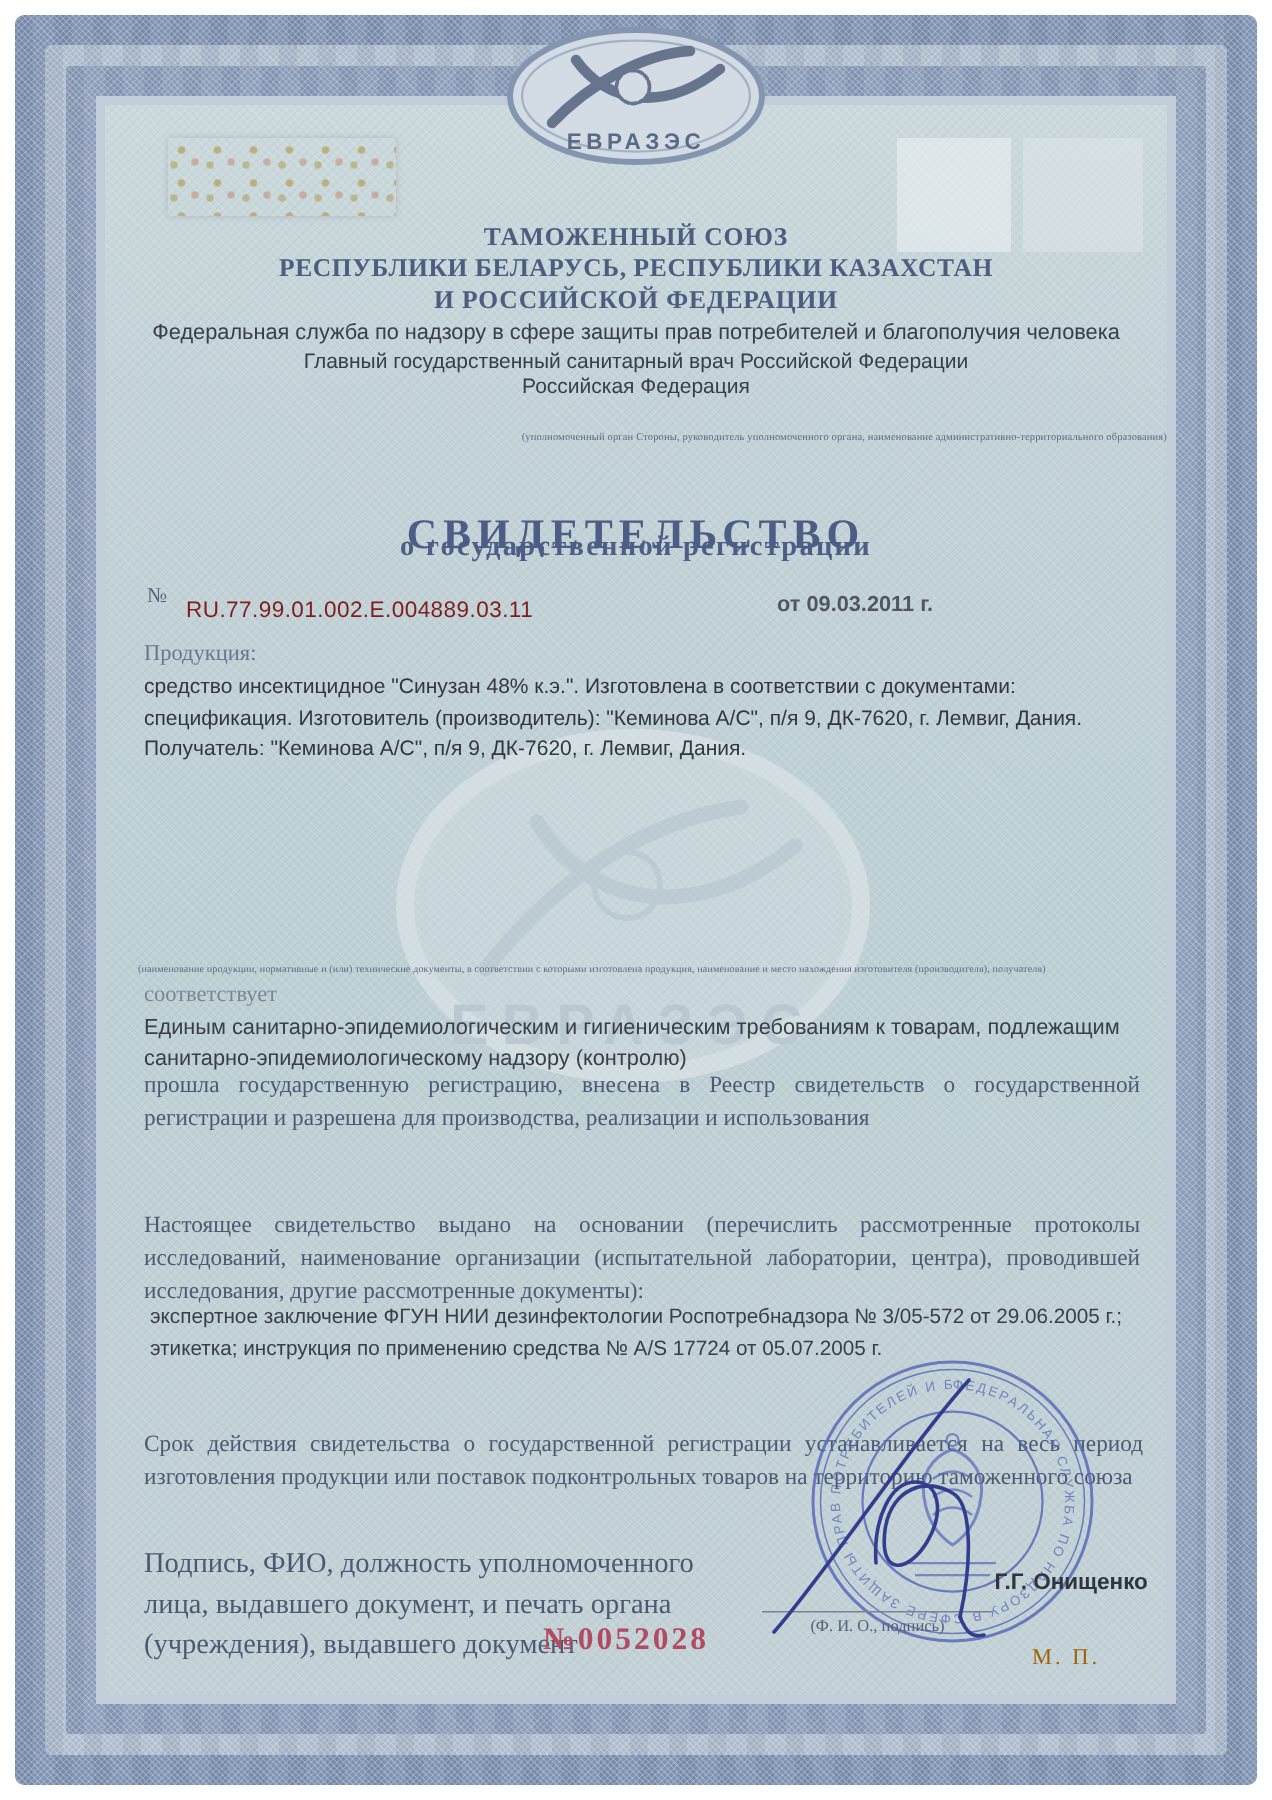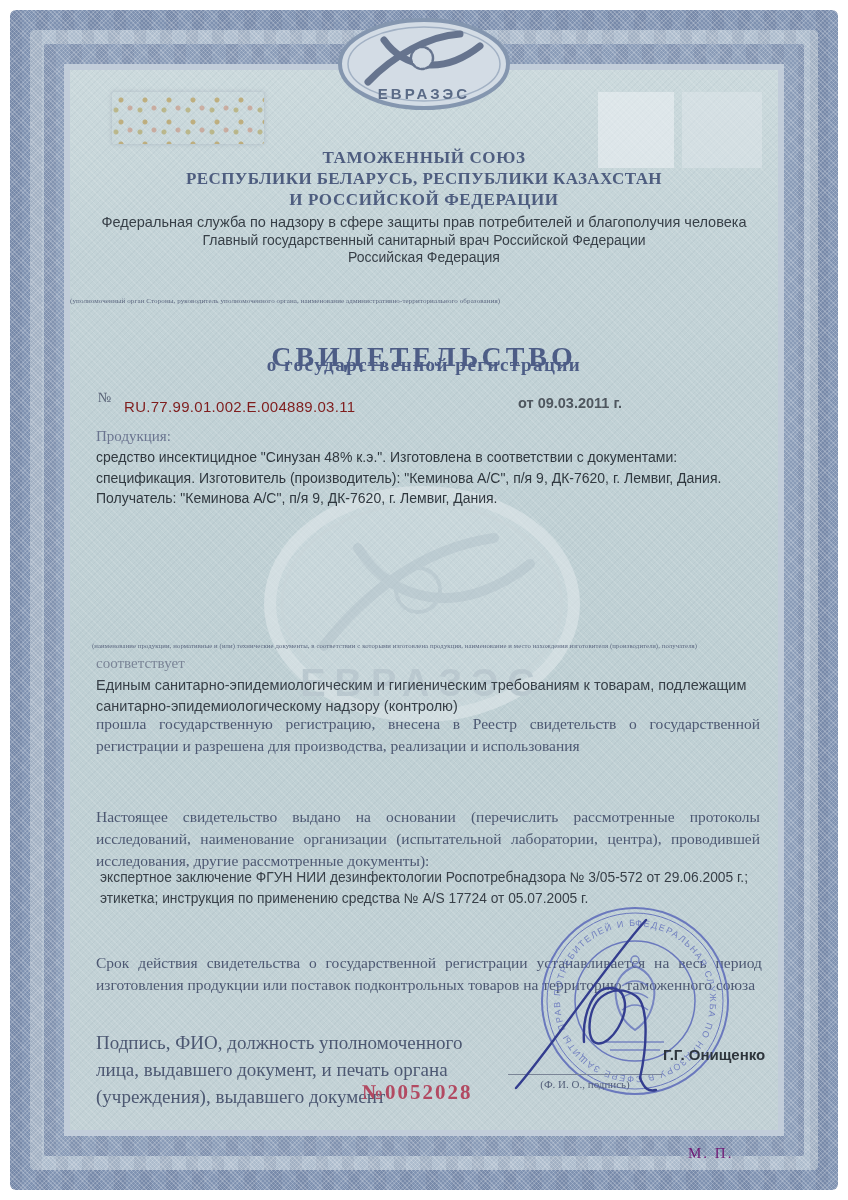--- a/index.html
+++ b/index.html
@@ -28,21 +28,21 @@
   .formTxt{font-family:"Liberation Serif",serif;color:#4d5872;}
   .note{font-family:"Liberation Serif",serif;color:#5d6880;font-size:7px;letter-spacing:.1px;white-space:nowrap;}
   h1,h2,p{margin:0;}
   
   .hl1{top:148px;font-size:17px;letter-spacing:.6px;}
   .hl2{top:169px;font-size:17px;letter-spacing:.4px;}
   .hl3{top:190px;font-size:17px;letter-spacing:.6px;}
   .hl4{top:214px;font-size:14.5px;}
   .hl5{top:232px;font-size:14px;}
   .hl6{top:249px;font-size:14px;}
-  .hnote{top:297px;text-align:left;}
+  .hnote{top:287px;text-align:right;}
   .titleMain{top:314px;font-size:28px;letter-spacing:4px;color:#4d5d86;margin-top:27px;}
   .titleSub{top:354px;font-size:19px;letter-spacing:1.5px;color:#4d5d86;}
   
   .numLabel{left:98px;top:390px;font-size:14px;color:#5a6478;}
   .numValue{left:124px;top:398px;font-size:15px;color:#7f1d1d;letter-spacing:.3px;}
   .numDate{left:518px;top:395px;font-size:14.5px;color:#4f575f;font-weight:bold;}
   
   .prodLabel{left:96px;top:428px;font-size:15px;color:#6b7590;}
   .prodText{left:96px;top:447px;width:664px;font-size:14px;line-height:1.48;color:#30383f;}
   .prodNote{left:92px;top:642px;transform:scale(.96);transform-origin:left top;}
@@ -53,21 +53,21 @@
   .regInstr{left:96px;top:767px;width:672px;font-size:14px;}
   .basisLabel{left:96px;top:806px;width:664px;font-size:15.5px;line-height:1.42;text-align:justify;}
   .basisText{left:100px;top:868px;width:668px;font-size:13.8px;line-height:1.5;}
   .validity{left:96px;top:952px;width:666px;font-size:15.5px;line-height:1.42;text-align:justify;}
   
   .signLabel{left:96px;top:1030px;width:382px;font-size:19px;line-height:1.42;}
   .serial{left:362px;top:1080px;font-size:21px;letter-spacing:2px;font-weight:600;color:#b24a62;z-index:6;}
   .sigLine{left:508px;top:1074px;width:154px;border-top:1px solid #7a8496;z-index:6;}
   .sigCaption{left:506px;top:1078px;width:158px;text-align:center;font-size:11px;color:#55607a;z-index:6;}
   .signName{left:663px;top:1046px;font-size:15px;font-weight:bold;color:#2e353c;z-index:6;}
-  .sealMark{left:688px;top:1097px;font-size:15px;color:#701a75;letter-spacing:2px;z-index:6;margin-top:48px;}
+  .sealMark{left:688px;top:1097px;font-size:15px;color:#a16207;letter-spacing:2px;z-index:6;}
   
   .hologram{left:112px;top:92px;width:152px;height:52px;z-index:3;
     background:linear-gradient(90deg,#ece3ba,#f5efd4 35%,#ecdcc4 60%,#f0e8c8);
     background-image:
       radial-gradient(circle 3px at 9px 8px, rgba(180,140,50,.55) 2px, transparent 3px),
       radial-gradient(circle 3px at 18px 16px, rgba(200,120,90,.45) 2px, transparent 3px),
       radial-gradient(circle 3px at 4px 18px, rgba(170,150,60,.5) 2px, transparent 3px);
     background-size:24px 22px;border-radius:2px;box-shadow:0 0 4px rgba(120,130,150,.35);}
   .wmSquareA{left:598px;top:92px;width:76px;height:76px;background:rgba(238,243,245,.55);z-index:3;}
   .wmSquareB{left:682px;top:92px;width:80px;height:76px;background:rgba(226,233,237,.45);z-index:3;}

